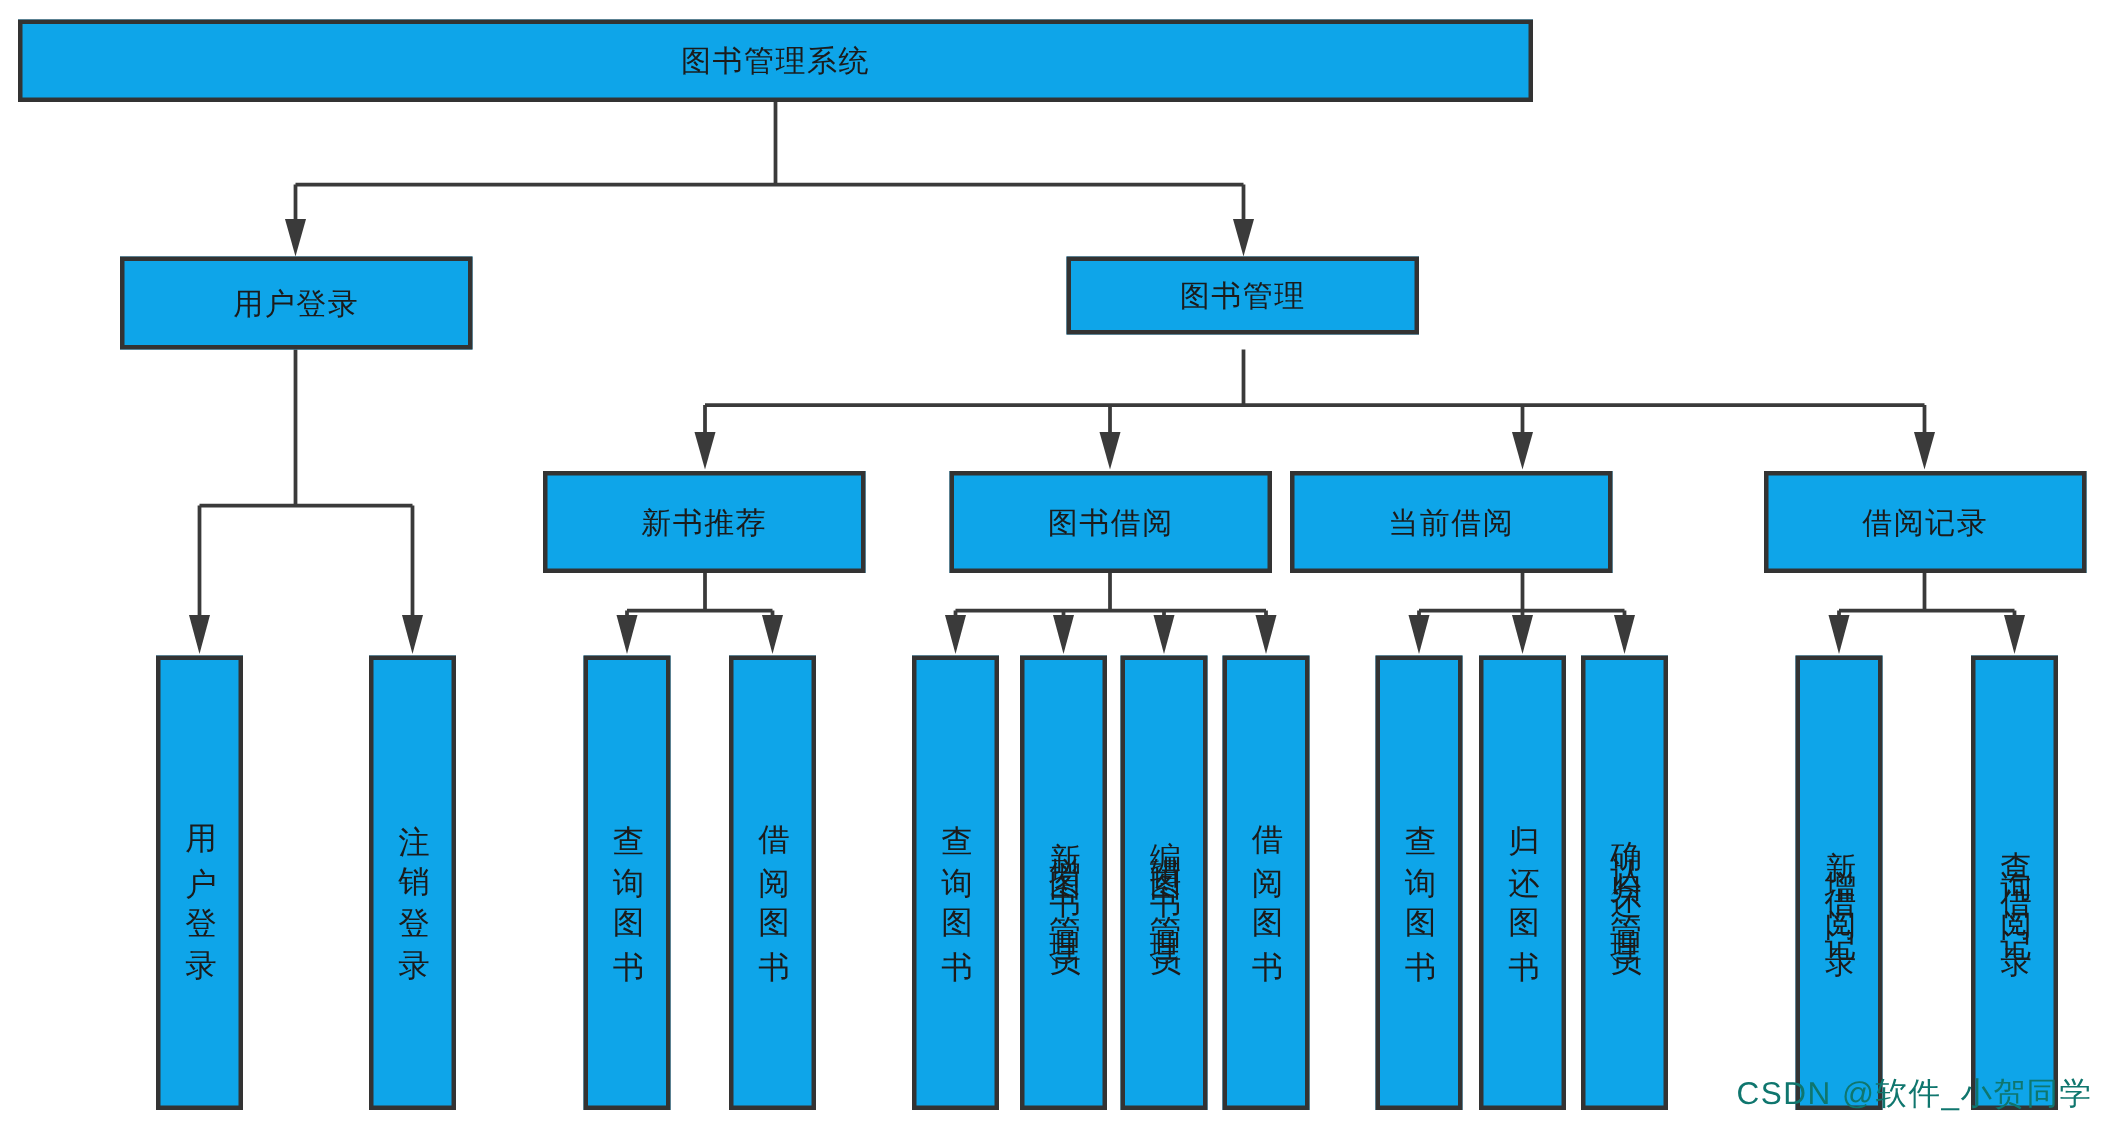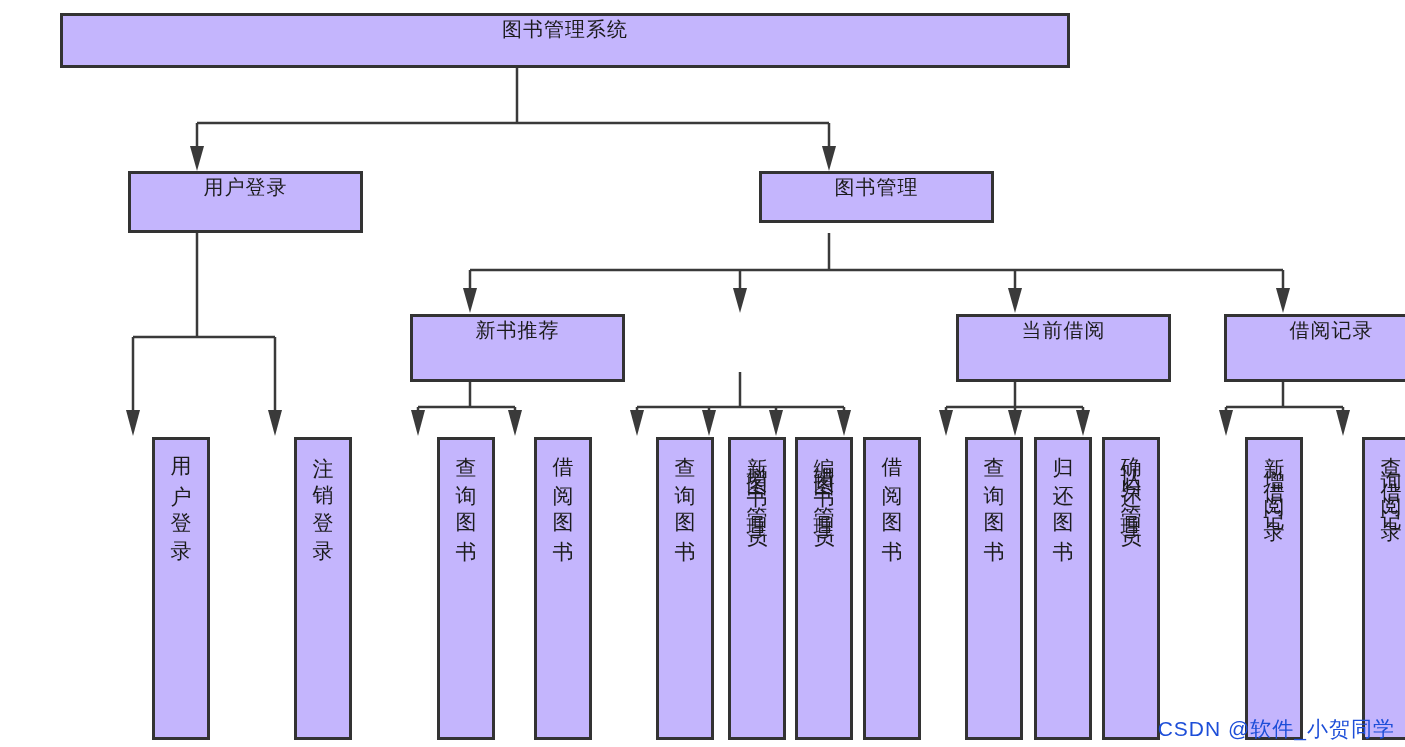--- a/index.html
+++ b/index.html
@@ -6,65 +6,64 @@
   #canvas{
     position:relative;
     width:1405px;height:747px;
     background:#fff;
     font-family:"Liberation Sans","DejaVu Sans",sans-serif;
     overflow:hidden;
   }
   #connectors{position:absolute;left:0;top:0;width:1405px;height:747px;}
   .box{
     position:absolute;
-    background:#c4b5fd;
+    background:#0ea5e9;
     border:3px solid #333333;
     box-sizing:border-box;
-    display:flex;justify-content:center;
+    display:flex;align-items:center;justify-content:center;
     color:#1b1b1b;
-    margin-left:48px;
   }
   .hlabel{font-size:20px;letter-spacing:1px;white-space:nowrap;}
   .vlabel{
     writing-mode:vertical-rl;
     text-orientation:mixed;
     font-size:21px;
     white-space:nowrap;
   }
   .sp4{letter-spacing:28px;}
   .sp6{letter-spacing:13px;}
   .sp9{letter-spacing:10px;}
   
   .n-root{left:12px;top:13px;width:1010px;height:55px;}
   .n-user-login{left:80px;top:171px;width:235px;height:62px;}
   .n-book-mgmt{left:711px;top:171px;width:235px;height:52px;}
   .lv3{top:314px;width:215px;height:68px;}
   .n-l3-0{left:362px;}
   .n-l3-1{left:633px;}
-  .n-l3-2{left:908px;}
+  .n-l3-2{left:860px;}
   .n-l3-3{left:1176px;}
   .lv4{top:437px;width:58px;height:303px;}
   .n-l4-0{left:104px;}
   .n-l4-1{left:246px;}
   .n-l4-2{left:389px;}
   .n-l4-3{left:486px;}
   .n-l4-4{left:608px;}
   .n-l4-5{left:680px;}
   .n-l4-6{left:747px;}
   .n-l4-7{left:815px;}
   .n-l4-8{left:917px;}
   .n-l4-9{left:986px;}
   .n-l4-10{left:1054px;}
   .n-l4-11{left:1197px;}
   .n-l4-12{left:1314px;}
   #watermark{
     position:absolute;
     right:10px;bottom:4px;
     font-size:21px;
-    color:#1d4ed8;
+    color:#0f766e;
     letter-spacing:1px;
     z-index:5;
     white-space:nowrap;
   }
 </style>
 </head>
 <body>
 
 <div id="canvas">
 
@@ -138,20 +137,23 @@
   <div class="box n-user-login">
     <span class="hlabel">用户登录</span>
   </div>
   <div class="box n-book-mgmt">
     <span class="hlabel">图书管理</span>
   </div>
 
   <div class="box lv3 n-l3-0">
     <span class="hlabel">新书推荐</span>
   </div>
+  <div class="box lv3 n-l3-1">
+    <span class="hlabel">图书借阅</span>
+  </div>
   <div class="box lv3 n-l3-2">
     <span class="hlabel">当前借阅</span>
   </div>
   <div class="box lv3 n-l3-3">
     <span class="hlabel">借阅记录</span>
   </div>
 
   <div class="box lv4 n-l4-0">
     <span class="vlabel sp4">用户登录</span>
   </div>

